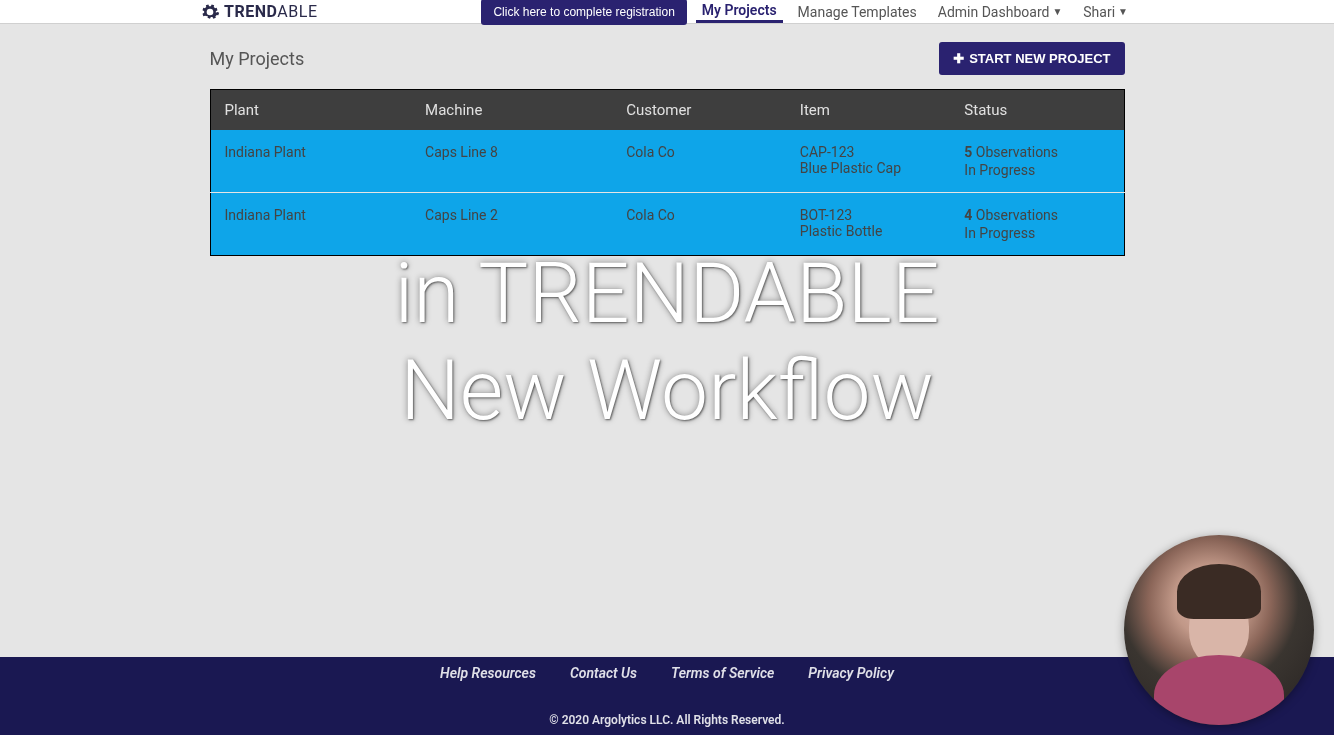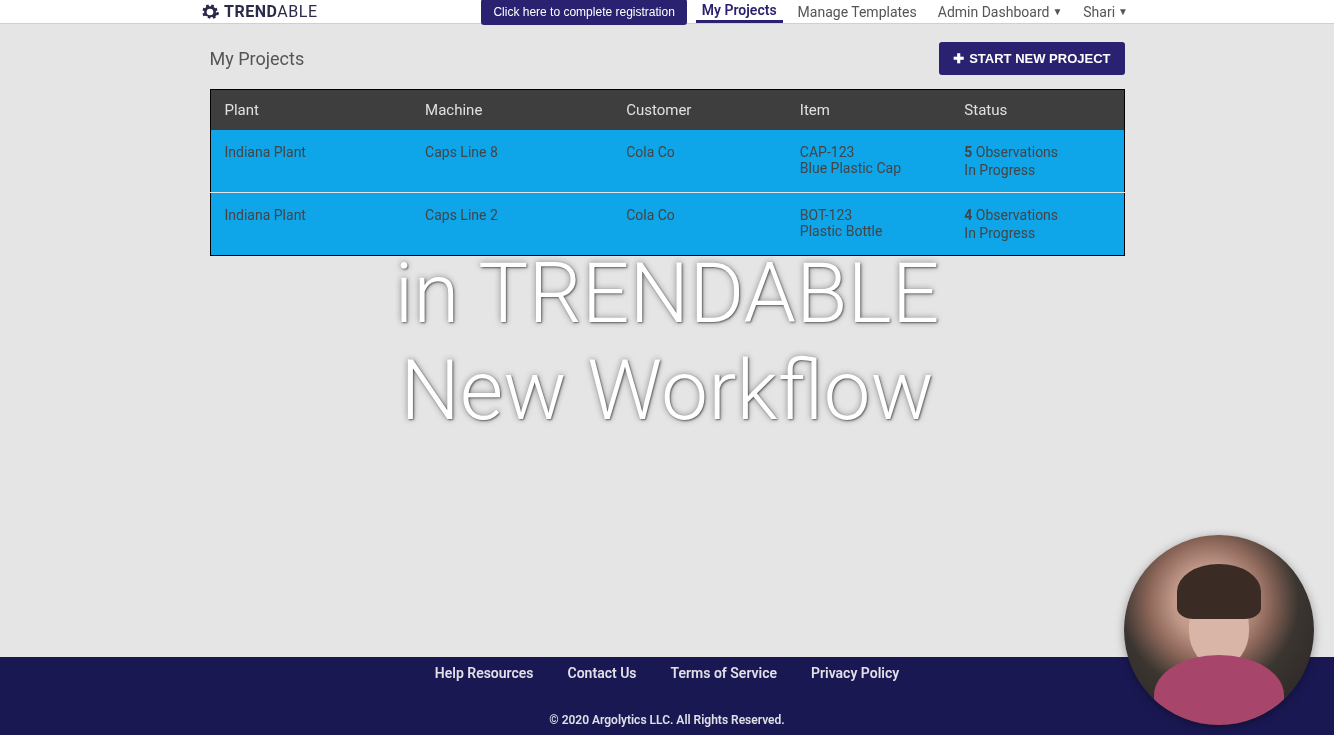--- a/index.html
+++ b/index.html
@@ -133,21 +133,21 @@
   position: absolute;
   bottom: 0;
   left: 0;
   width: 100%;
   background: #1a1852;
   color: #e0e0e8;
   text-align: center;
   padding: 8px 0 8px 0;
   font-size: 13px;
 }
-.footer-links { display: flex; justify-content: center; gap: 34px; margin-bottom: 7px; }
+.footer-links { display: flex; justify-content: center; gap: 34px; margin-bottom: 7px; font-style: italic; }
 .footer-links span { cursor: pointer; font-weight: 600; font-size: 14px; }
 .copyright { font-size: 12px; font-weight: 600; margin-top: 32px; }
 
 .avatar {
   position: absolute;
   right: 20px;
   bottom: 10px;
   width: 190px;
   height: 190px;
   border-radius: 50%;

